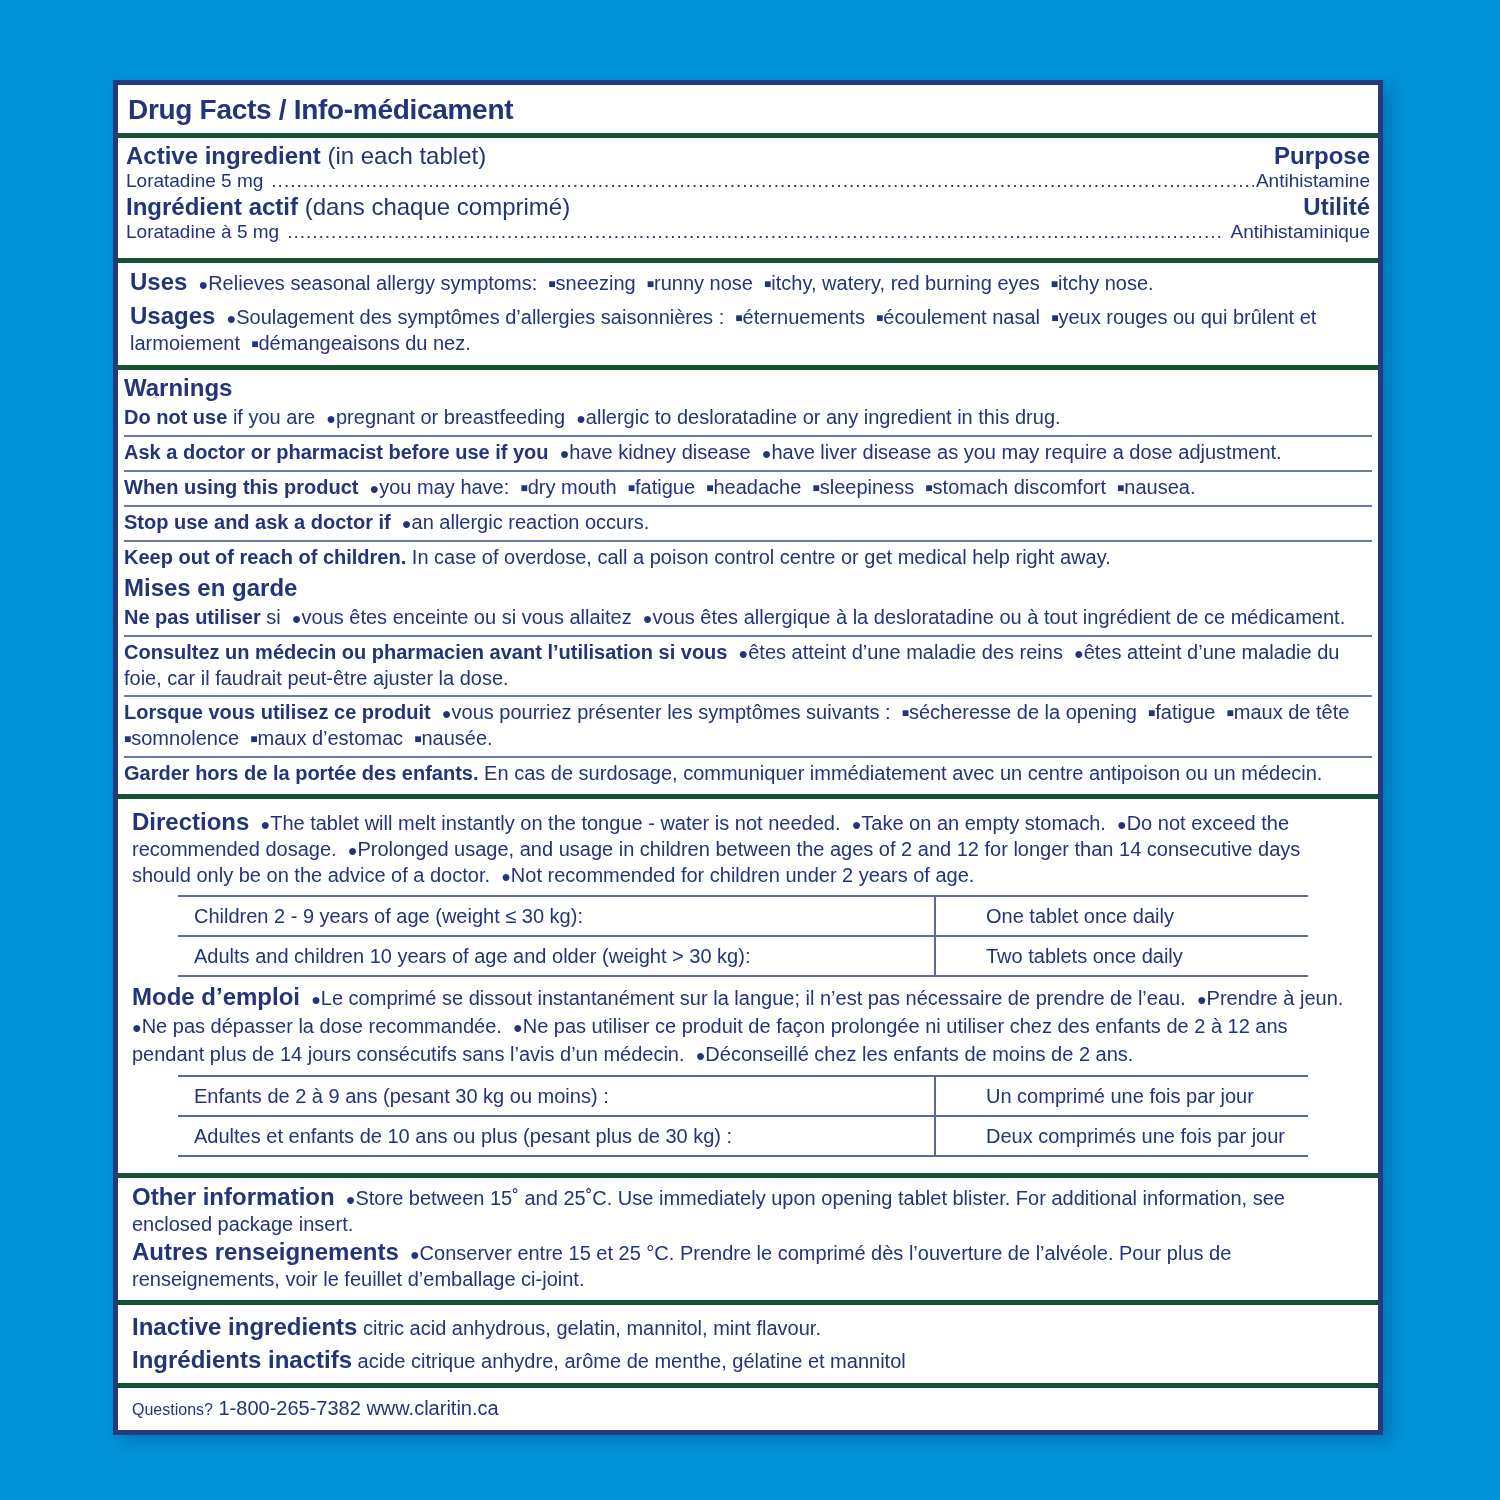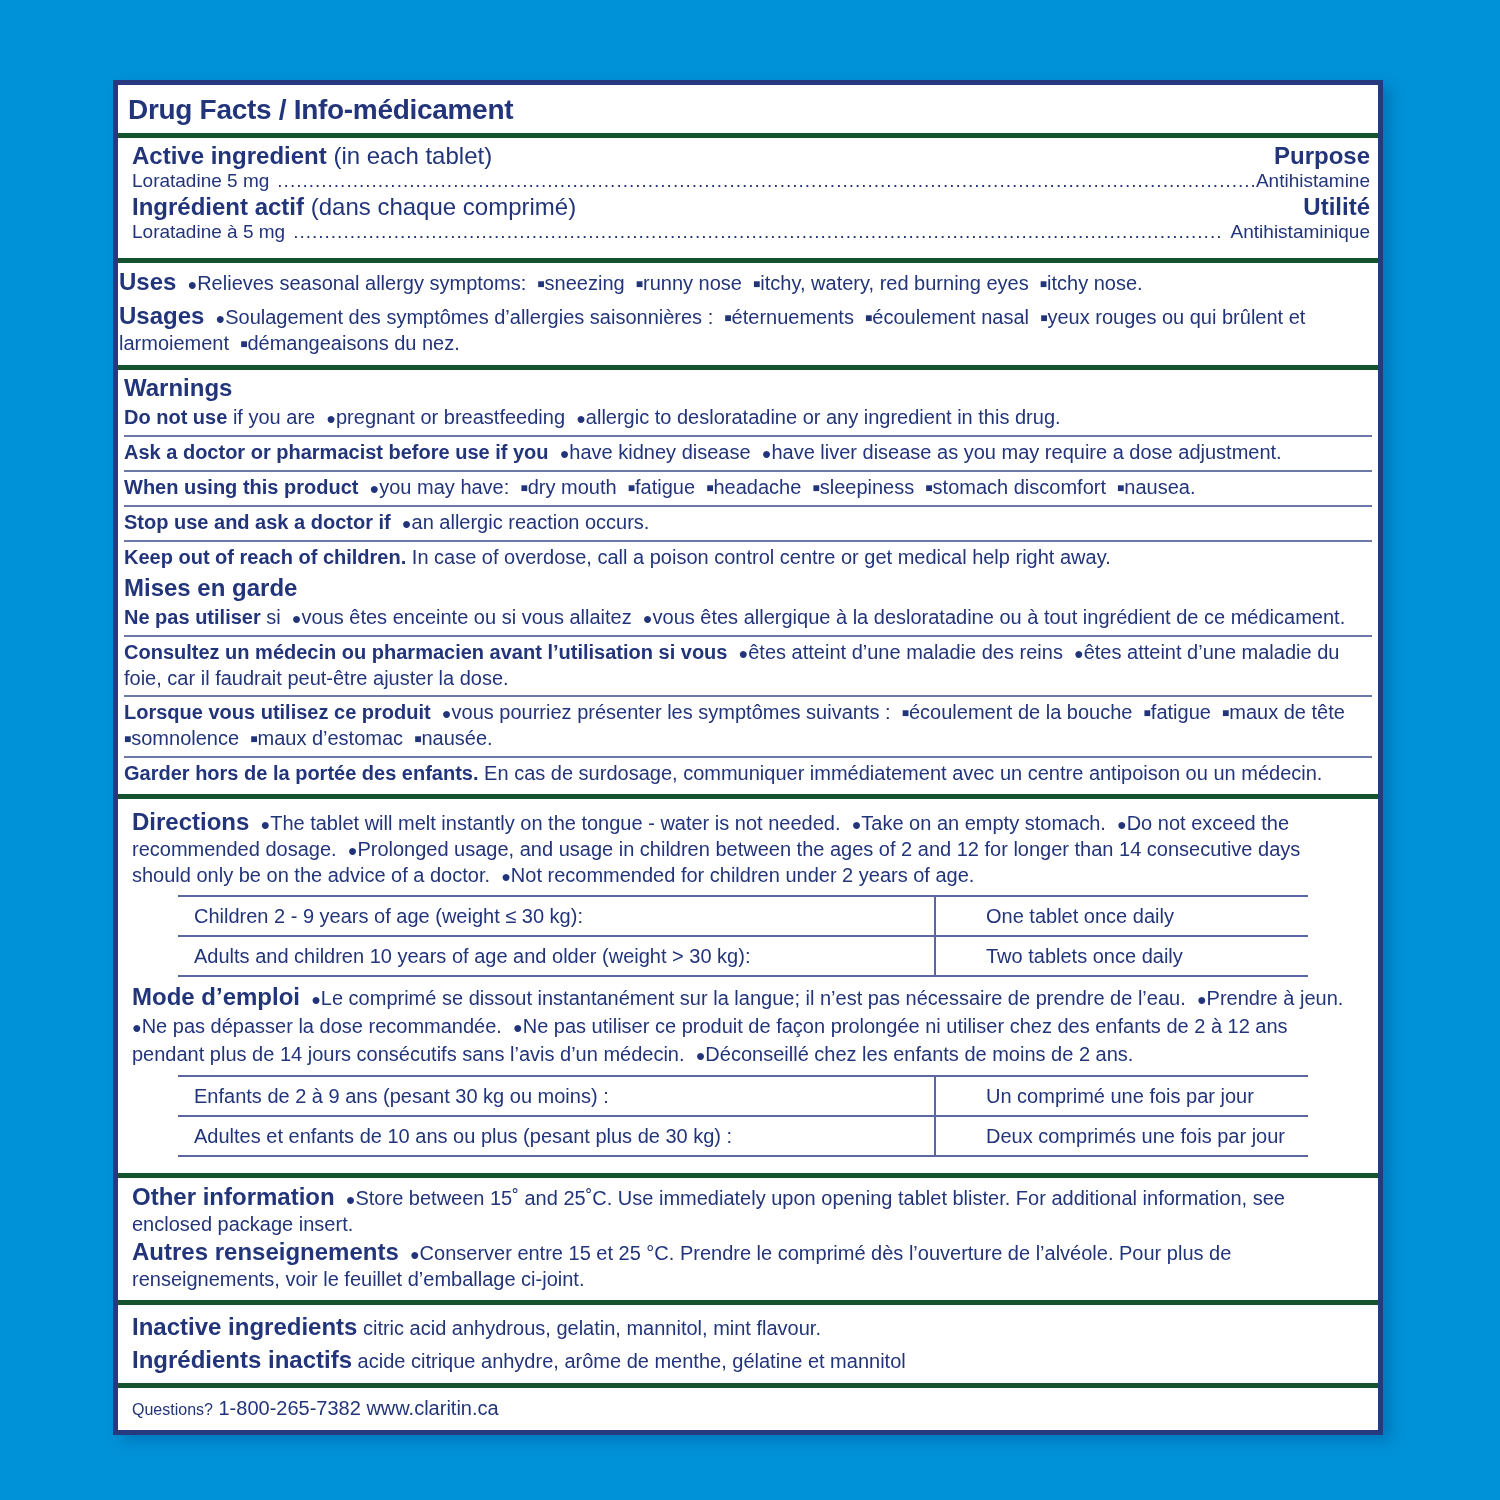--- a/index.html
+++ b/index.html
@@ -9,26 +9,26 @@
   }
   .panel {
     position:absolute; left:113px; top:80px; width:1260px;
     border:5px solid #27397f; background:#14532d;
     box-shadow: 8px 6px 14px rgba(0,40,100,0.25);
   }
   .sec { background:#fff; margin-bottom:5px; }
   .sec:last-child { margin-bottom:0; }
   .title-sec { padding:7px 10px 5px 10px; height:36px; }
   .title { font-size:28px; font-weight:bold; letter-spacing:-0.3px; line-height:36px; }
-  .active-sec { padding:4px 8px 14px 14px; }
+  .active-sec { padding:4px 8px 14px 8px; }
   .row-head { display:flex; justify-content:space-between; align-items:baseline; font-size:24px; line-height:27px; }
   .row-head b { font-weight:bold; }
   .row-val { display:flex; align-items:baseline; font-size:19px; line-height:24px; }
   .row-val .dots { flex:1; overflow:hidden; white-space:nowrap; margin:0 2px 0 8px; letter-spacing:1px; }
-  .uses-sec { padding:6px 8px 8px 1px; font-size:20px; line-height:25px; }
+  .uses-sec { padding:6px 8px 8px 12px; font-size:20px; line-height:25px; }
   .uses-sec .lbl { font-size:24px; font-weight:bold; }
   .uses-line { margin-bottom:6px; }
   .warn-sec { padding:4px 6px 4px 6px; font-size:20px; }
   .warn-h { font-size:24px; font-weight:bold; line-height:28px; }
   .wline { line-height:25px; padding:3px 0 4px 0; border-bottom:2px solid #6b78a8; }
   .wline.nob { border-bottom:none; }
   .wline b { font-weight:bold; }
   .dir-sec { padding:10px 30px 10px 14px; font-size:20px; line-height:25px; }
   .dir-sec .lbl { font-size:24px; font-weight:bold; }
   .dtable { margin:6px 0 6px 46px; width:1130px; border-top:2px solid #5a67a0; }
@@ -129,21 +129,21 @@
       <span class="bul">●</span><span>vous êtes allergique à la desloratadine ou à tout ingrédient de ce médicament.</span>
     </div>
     <div class="wline">
       <b>Consultez un médecin ou pharmacien avant l’utilisation si vous</b>&nbsp;
       <span class="bul">●</span><span>êtes atteint d’une maladie des reins</span>&nbsp;
       <span class="bul">●</span><span>êtes atteint d’une maladie du foie, car il faudrait peut-être ajuster la dose.</span>
     </div>
     <div class="wline">
       <b>Lorsque vous utilisez ce produit</b>&nbsp;
       <span class="bul">●</span><span>vous pourriez présenter les symptômes suivants :</span>&nbsp;
-      <span class="sq">■</span><span>écoulement de la bouche</span>&nbsp;
+      <span class="sq">■</span><span>sécheresse de la opening</span>&nbsp;
       <span class="sq">■</span><span>fatigue</span>&nbsp;
       <span class="sq">■</span><span>maux de tête</span>&nbsp;
       <span class="sq">■</span><span>somnolence</span>&nbsp;
       <span class="sq">■</span><span>maux d’estomac</span>&nbsp;
       <span class="sq">■</span><span>nausée.</span>
     </div>
     <div class="wline nob">
       <b>Garder hors de la portée des enfants.</b><span> En cas de surdosage, communiquer immédiatement avec un centre antipoison ou un médecin.</span>
     </div>
   </div>

